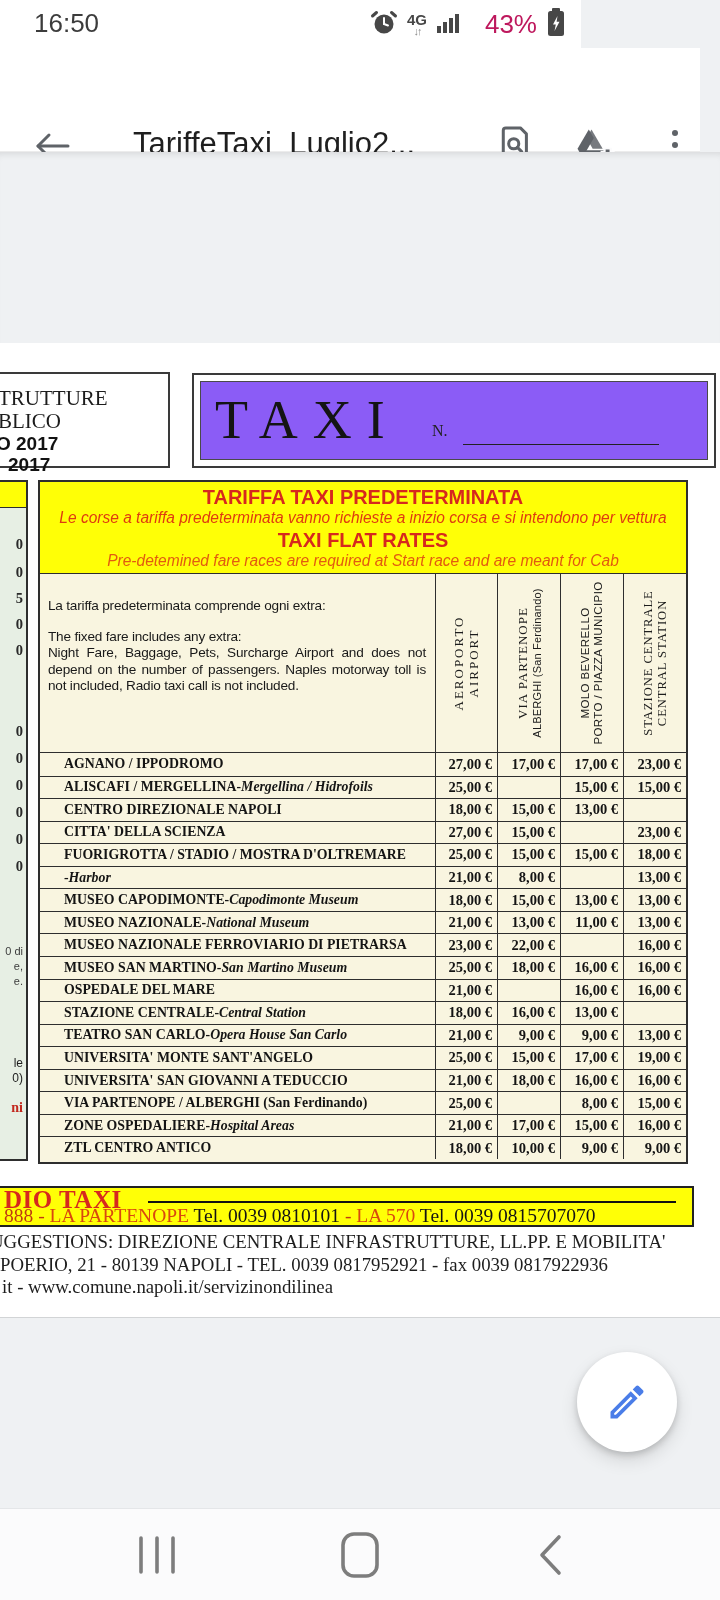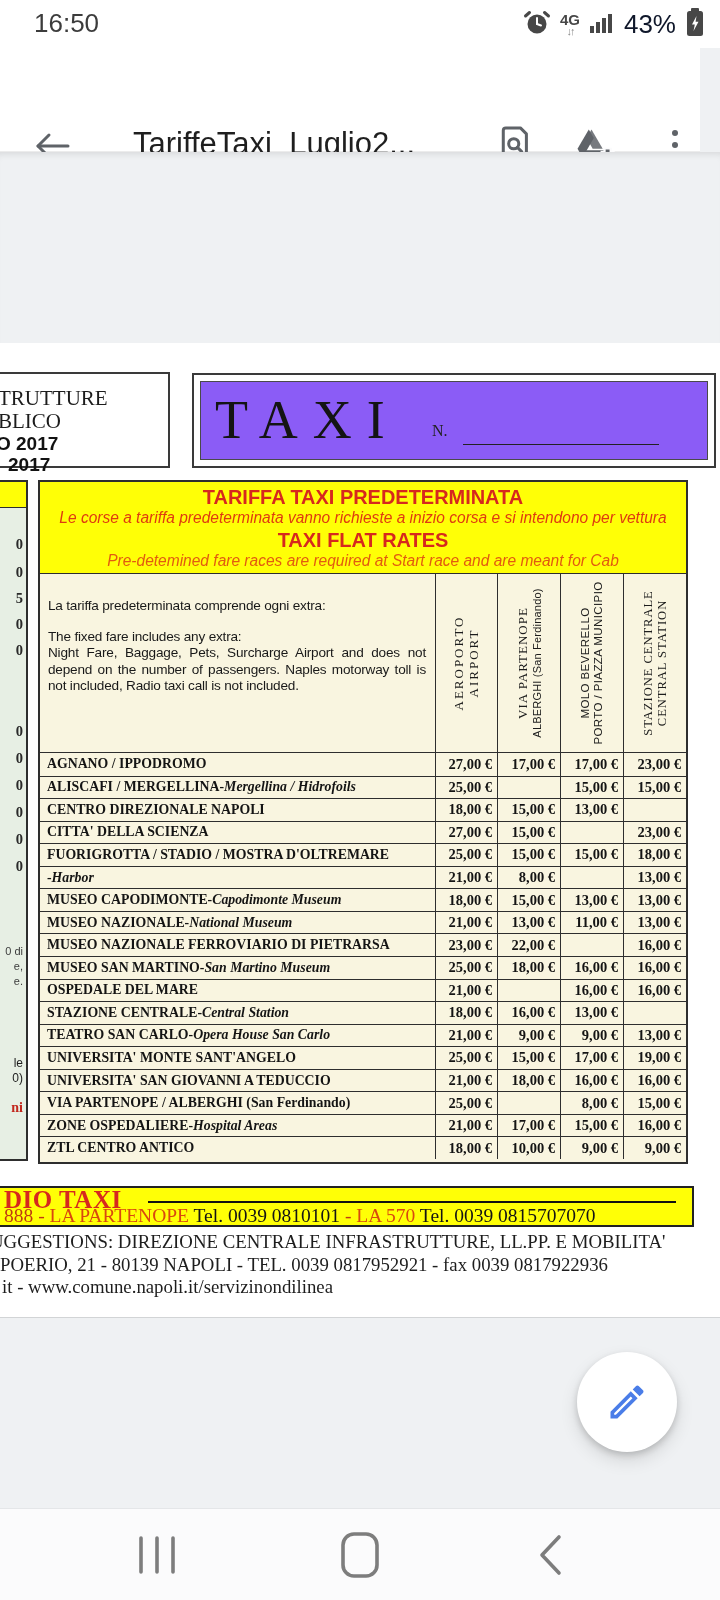--- a/index.html
+++ b/index.html
@@ -1,27 +1,27 @@
 <!DOCTYPE html>
 <html><head>
 <meta charset="utf-8">
 <style>
   html,body{margin:0;padding:0}
   body{width:720px;height:1600px;position:relative;overflow:hidden;background:#eff1f3;
        font-family:"Liberation Sans",sans-serif;color:#222}
   [data-interactable]{box-sizing:border-box}
 
   
-  .status-bar{position:absolute;top:0;left:0;width:720px;height:48px;background:#fff}
+  .status-bar{position:absolute;top:0;left:0;width:581px;height:48px;background:#fff}
   .time{position:absolute;left:34px;top:8px;font-size:26px;color:#3c3c3c}
   .sicons{position:absolute;right:14px;top:0;height:48px;display:flex;align-items:center;gap:8px}
   .netblock{display:flex;flex-direction:column;align-items:center;line-height:1}
   .net-label{font-size:15px;font-weight:bold;color:#474747}
   .net-arrows{font-size:11px;color:#8a8a8a;letter-spacing:-2px;margin-top:-1px}
-  .batt-pct{font-size:26px;color:#0f172a;margin-left:2px}
+  .batt-pct{font-size:26px;color:#be185d;margin-left:16px}
 
   
   .app-bar{position:absolute;top:48px;left:0;width:700px;height:103px;background:#fff;
            box-shadow:0 1px 0 #ececec}
   .back-btn{position:absolute;left:30px;top:78px;width:44px;height:40px;cursor:pointer}
   .doc-title{position:absolute;left:133px;top:78px;font-size:31px;color:#1f1f1f;white-space:nowrap}
   .icon-btn{position:absolute;top:74px;width:46px;height:46px;display:flex;align-items:center;justify-content:center}
   .btn-find{left:492px}.btn-drive{left:572px}.btn-more{left:652px}
 
   
@@ -79,21 +79,21 @@
   .c1 .rl1,.c1 .rl2{font-family:"Liberation Serif",serif;font-size:13px;letter-spacing:2px}
   .c2 .rl1{font-family:"Liberation Serif",serif;font-size:13px;letter-spacing:1px}
   .c2 .rl2{font-size:11px;letter-spacing:.2px}
   .c3 .rl1,.c3 .rl2{font-size:11.5px;letter-spacing:.4px}
   .c4 .rl1,.c4 .rl2{font-family:"Liberation Serif",serif;font-size:12.5px;letter-spacing:1px}
 
   .rows{display:grid;grid-template-rows:repeat(18,1fr);height:406px}
   .trow{display:flex;overflow:hidden}
   .trow + .trow{border-top:1.4px solid #2e2e2e}
   .tlabel{width:396px;border-right:1.4px solid #2e2e2e;display:flex;align-items:center;
-          padding-left:7px;font-family:"Liberation Serif",serif;font-weight:bold;font-size:13.8px;
+          padding-left:24px;font-family:"Liberation Serif",serif;font-weight:bold;font-size:13.8px;
           color:#141414;white-space:nowrap;overflow:hidden}
   .tlabel em{font-style:italic;margin-left:0}
   .tprice{border-right:1.4px solid #2e2e2e;display:flex;align-items:center;justify-content:flex-end;
           padding-right:5px;font-family:"Liberation Serif",serif;font-weight:bold;font-size:14.5px;
           color:#141414;white-space:nowrap}
   .tprice:nth-child(2){width:62px}.tprice:nth-child(3){width:63px}.tprice:nth-child(4){width:63px}
   .tprice:last-child{flex:1;border-right:none}
 
   
   .radio-bar{position:absolute;left:-6px;top:843px;width:700px;height:41px;background:#ffff06;

